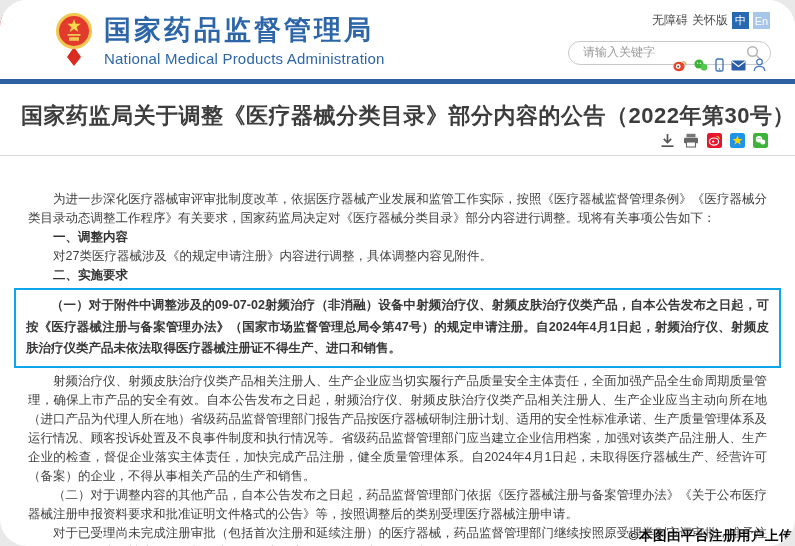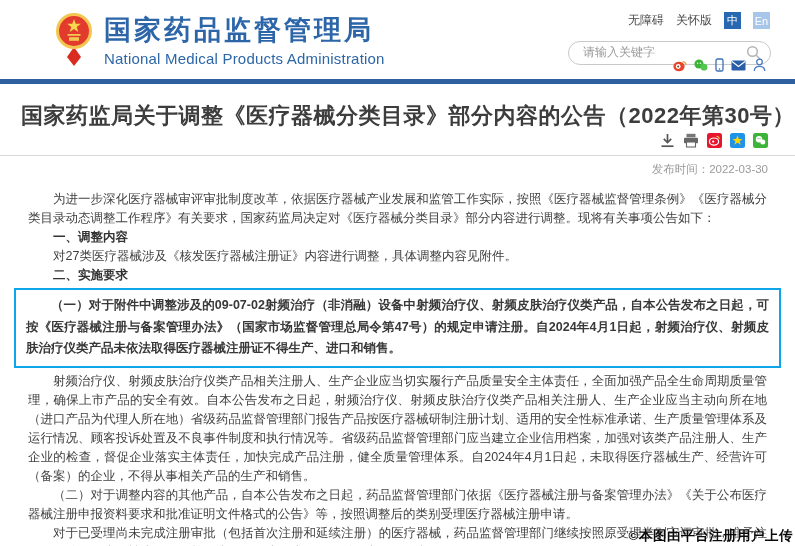--- a/index.html
+++ b/index.html
@@ -1,27 +1,27 @@
 <!DOCTYPE html>
 <html><head>
 <meta charset="utf-8">
 <style>
   html,body{margin:0;padding:0;background:#e9e9e9;}
   .page{position:relative;width:795px;height:546px;background:#fff;overflow:hidden;
-        font-family:"Liberation Sans",sans-serif;margin:0 auto;}
+        font-family:"Liberation Sans",sans-serif;margin:0 auto;border-radius:27px;}
   
   .red-strip{position:absolute;left:0;top:4px;width:3px;height:23px;background:#c41515;}
   
   .site-header{position:absolute;left:0;top:0;width:100%;height:79px;background:#fff;}
   .logo-link{position:absolute;left:54px;top:10px;display:flex;align-items:flex-start;text-decoration:none;cursor:pointer;}
   .emblem{width:40px;height:58px;display:block;}
   .agency{margin-left:10px;}
   .agency-cn{font-size:27px;font-weight:700;color:#2d66a8;letter-spacing:3px;line-height:36px;margin-top:2px;}
   .agency-en{font-size:15px;color:#2d66a8;letter-spacing:0.2px;margin-top:2px;}
-  .top-links{position:absolute;top:12px;right:25px;display:flex;align-items:center;gap:12px;}
+  .top-links{position:absolute;top:12px;right:25px;display:flex;align-items:center;gap:4px;}
   .top-link{font-size:12px;color:#4a4a4a;text-decoration:none;cursor:pointer;}
   .lang-btn{width:17px;height:17px;display:flex;align-items:center;justify-content:center;
             font-size:11px;color:#fff;cursor:pointer;}
   .lang-zh{background:#2868b0;}
   .lang-en{background:#a6c6ea;}
   .search-pill{position:absolute;top:41px;left:568px;width:201px;height:22px;border:1px solid #c9c9c9;
                border-radius:12px;display:flex;align-items:center;background:#fff;}
   .search-pill input{border:none;outline:none;flex:1;margin-left:12px;font-size:12px;color:#0f766e;
                      font-family:Liberation Mono, monospace;background:transparent;}
   .search-pill input::placeholder{color:#9a9a9a;}
@@ -136,26 +136,25 @@
     <svg width="15" height="15" viewBox="0 0 15 15">
       <rect width="15" height="15" rx="2.5" fill="#3cb437"></rect>
       <circle cx="6" cy="6.2" r="3.2" fill="#fff"></circle>
       <circle cx="9.8" cy="9" r="2.5" fill="#fff"></circle>
       <circle cx="5" cy="5.6" r="0.55" fill="#3cb437"></circle>
       <circle cx="7" cy="5.6" r="0.55" fill="#3cb437"></circle>
     </svg>
   </div>
 
   <div class="title-divider"></div>
-  <div class="publish-time">发布时间：2022-03-30</div>
 
   <div class="article-body">
     <p>为进一步深化医疗器械审评审批制度改革，依据医疗器械产业发展和监管工作实际，按照《医疗器械监督管理条例》《医疗器械分类目录动态调整工作程序》有关要求，国家药监局决定对《医疗器械分类目录》部分内容进行调整。现将有关事项公告如下：</p>
     <p class="hd">一、调整内容</p>
-    <p>对27类医疗器械涉及《核发医疗器械注册证》内容进行调整，具体调整内容见附件。</p>
+    <p>对27类医疗器械涉及《的规定申请注册》内容进行调整，具体调整内容见附件。</p>
     <p class="hd">二、实施要求</p>
     <div class="red-box">
       <p>（一）对于附件中调整涉及的09-07-02射频治疗（非消融）设备中射频治疗仪、射频皮肤治疗仪类产品，自本公告发布之日起，可按《医疗器械注册与备案管理办法》（国家市场监督管理总局令第47号）的规定申请注册。自2024年4月1日起，射频治疗仪、射频皮肤治疗仪类产品未依法取得医疗器械注册证不得生产、进口和销售。</p>
     </div>
     <p>射频治疗仪、射频皮肤治疗仪类产品相关注册人、生产企业应当切实履行产品质量安全主体责任，全面加强产品全生命周期质量管理，确保上市产品的安全有效。自本公告发布之日起，射频治疗仪、射频皮肤治疗仪类产品相关注册人、生产企业应当主动向所在地（进口产品为代理人所在地）省级药品监督管理部门报告产品按医疗器械研制注册计划、适用的安全性标准承诺、生产质量管理体系及运行情况、顾客投诉处置及不良事件制度和执行情况等。省级药品监督管理部门应当建立企业信用档案，加强对该类产品注册人、生产企业的检查，督促企业落实主体责任，加快完成产品注册，健全质量管理体系。自2024年4月1日起，未取得医疗器械生产、经营许可（备案）的企业，不得从事相关产品的生产和销售。</p>
     <p>（二）对于调整内容的其他产品，自本公告发布之日起，药品监督管理部门依据《医疗器械注册与备案管理办法》《关于公布医疗器械注册申报资料要求和批准证明文件格式的公告》等，按照调整后的类别受理医疗器械注册申请。</p>
     <p>对于已受理尚未完成注册审批（包括首次注册和延续注册）的医疗器械，药品监督管理部门继续按照原受理类别审评审批，准予注册的，核发医疗器械注册证，并在注册证备注栏注明调整后的产品管理类别。</p>
 
   </div>
 

